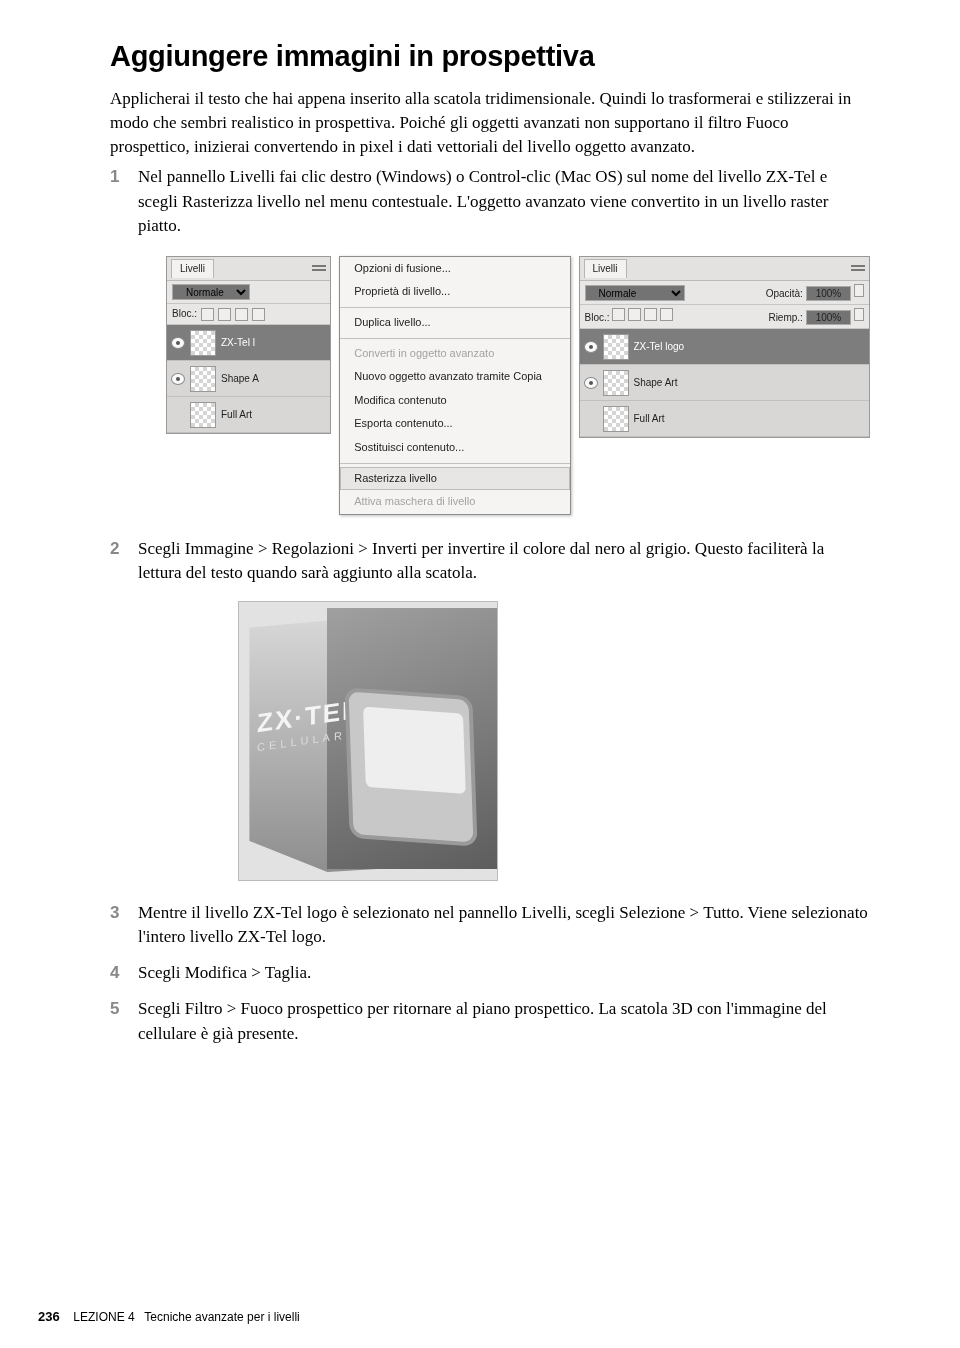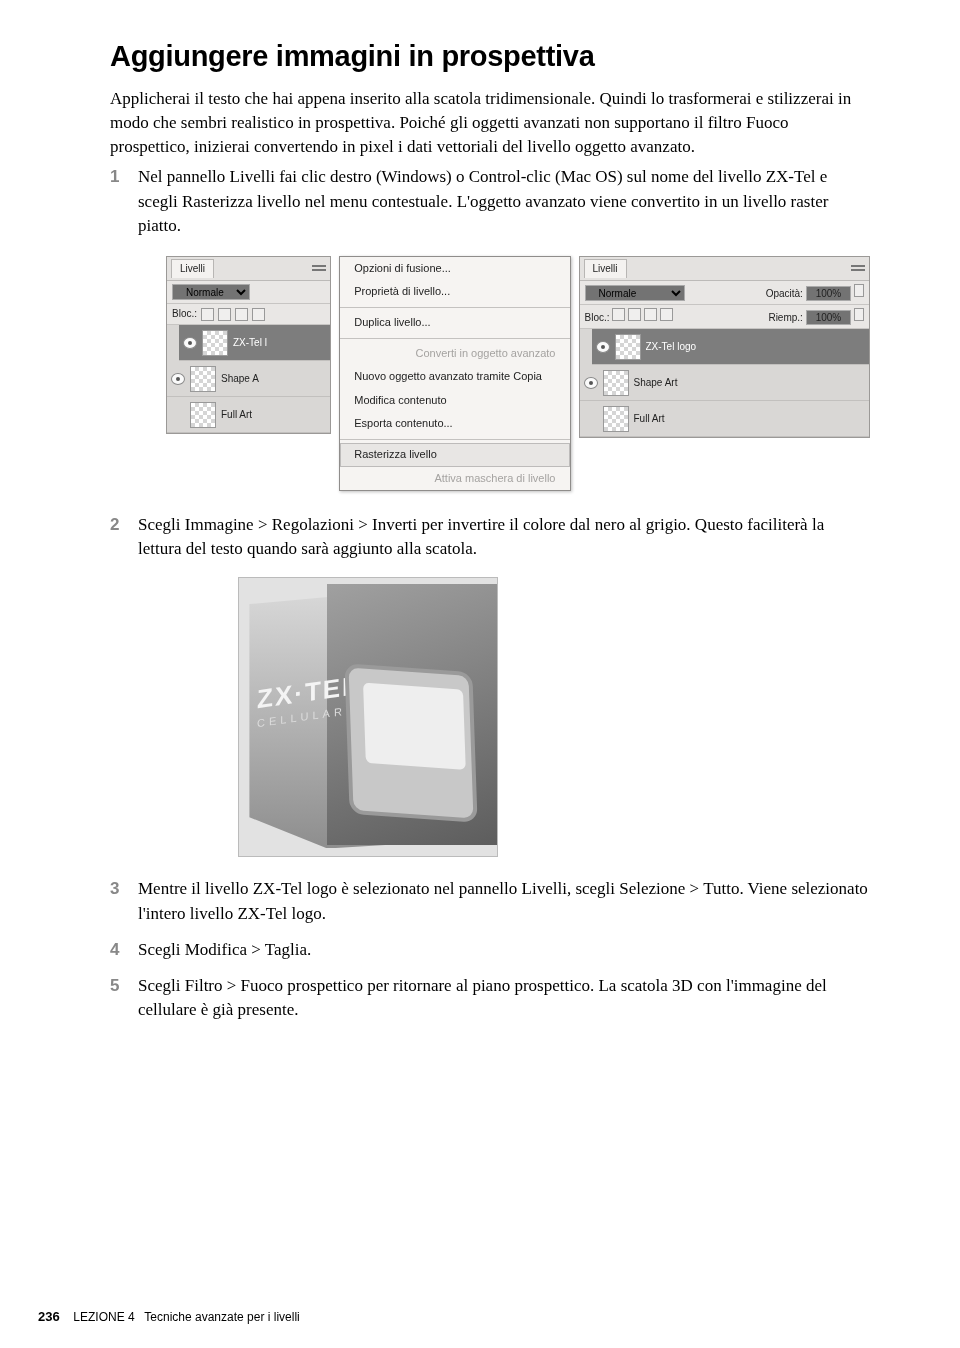--- a/index.html
+++ b/index.html
@@ -68,21 +68,21 @@
     font-size:10px; background:#737373; border:1px solid #aaa; padding:1px 9px; height:16px;
   }
   .panel .field { width:38px; text-align:right; }
   .panel .locklabel { font-size:10px; }
   .panel .ico { width:13px; height:13px; border:1px solid #999; background:#f0efee; display:inline-block; }
   .panel .layers { background:#d9d7d5; }
   .panel .layer {
     display:flex; align-items:center; gap:5px; padding:3px 4px; border-bottom:1px solid #c2c0be; height:36px;
     position:relative;
   }
-  .panel .layer.active { background:#7d7d7d; color:#fff;margin-left:12px; }
+  .panel .layer.active { background:#7d7d7d; color:#fff; }
   .panel .eye {
     width:14px; height:12px; border:1px solid #888; border-radius:50%; position:relative; flex:0 0 14px;
     background:#fafafa;
   }
   .panel .eye:after{content:"";position:absolute;left:4px;top:3px;width:4px;height:4px;border-radius:50%;background:#555;}
   .panel .thumb {
     width:26px; height:26px; background:#fff; border:1px solid #999; flex:0 0 26px;
     background-image:
       linear-gradient(45deg,#d5d5d5 25%,transparent 25%,transparent 75%,#d5d5d5 75%),
       linear-gradient(45deg,#d5d5d5 25%,transparent 25%,transparent 75%,#d5d5d5 75%);
@@ -92,21 +92,21 @@
   .panel.wide { width:300px; }
   .panel.wide .row1 .lbl { font-size:10px; }
 
   
   .ctxmenu {
     background:#f6f4f2; border:1px solid #8f8d8b; width:238px;
     font-family: Tahoma, Arial, sans-serif; font-size:11px; color:#222;
     box-shadow:1px 1px 3px rgba(0,0,0,.25);
   }
   .ctxmenu .mi { padding:4px 14px; }
-  .ctxmenu .mi.disabled { color:#a5a3a1;text-align:right; }
+  .ctxmenu .mi.disabled { color:#a5a3a1; }
   .ctxmenu .sep { border-top:1px solid #c4c2c0; margin:3px 0; }
   .ctxmenu .mi.sel { background:#e8e6e4; border:1px solid #bdbbba; padding:3px 13px; position:relative; }
 
   
   .product {
     width: 260px; height: 280px; margin: 16px 0 20px 100px;
     background:#e2e2e2; border:1px solid #bbb; position:relative; overflow:hidden;
   }
   .product .box {
     position:absolute; left:0; top:10px; width:260px; height:260px;
@@ -193,20 +193,21 @@
       <div class="ctxmenu">
         <div class="mi">Opzioni di fusione...</div>
         <div class="mi">Proprietà di livello...</div>
         <div class="sep"></div>
         <div class="mi">Duplica livello...</div>
         <div class="sep"></div>
         <div class="mi disabled">Converti in oggetto avanzato</div>
         <div class="mi">Nuovo oggetto avanzato tramite Copia</div>
         <div class="mi">Modifica contenuto</div>
         <div class="mi">Esporta contenuto...</div>
+        <div class="mi">Sostituisci contenuto...</div>
         <div class="sep"></div>
         <div class="mi sel">Rasterizza livello</div>
         <div class="mi disabled">Attiva maschera di livello</div>
       </div>
 
       <div class="panel wide">
         <div class="tabrow">
           <span class="tab">Livelli</span>
           <span class="menu"></span>
         </div>

